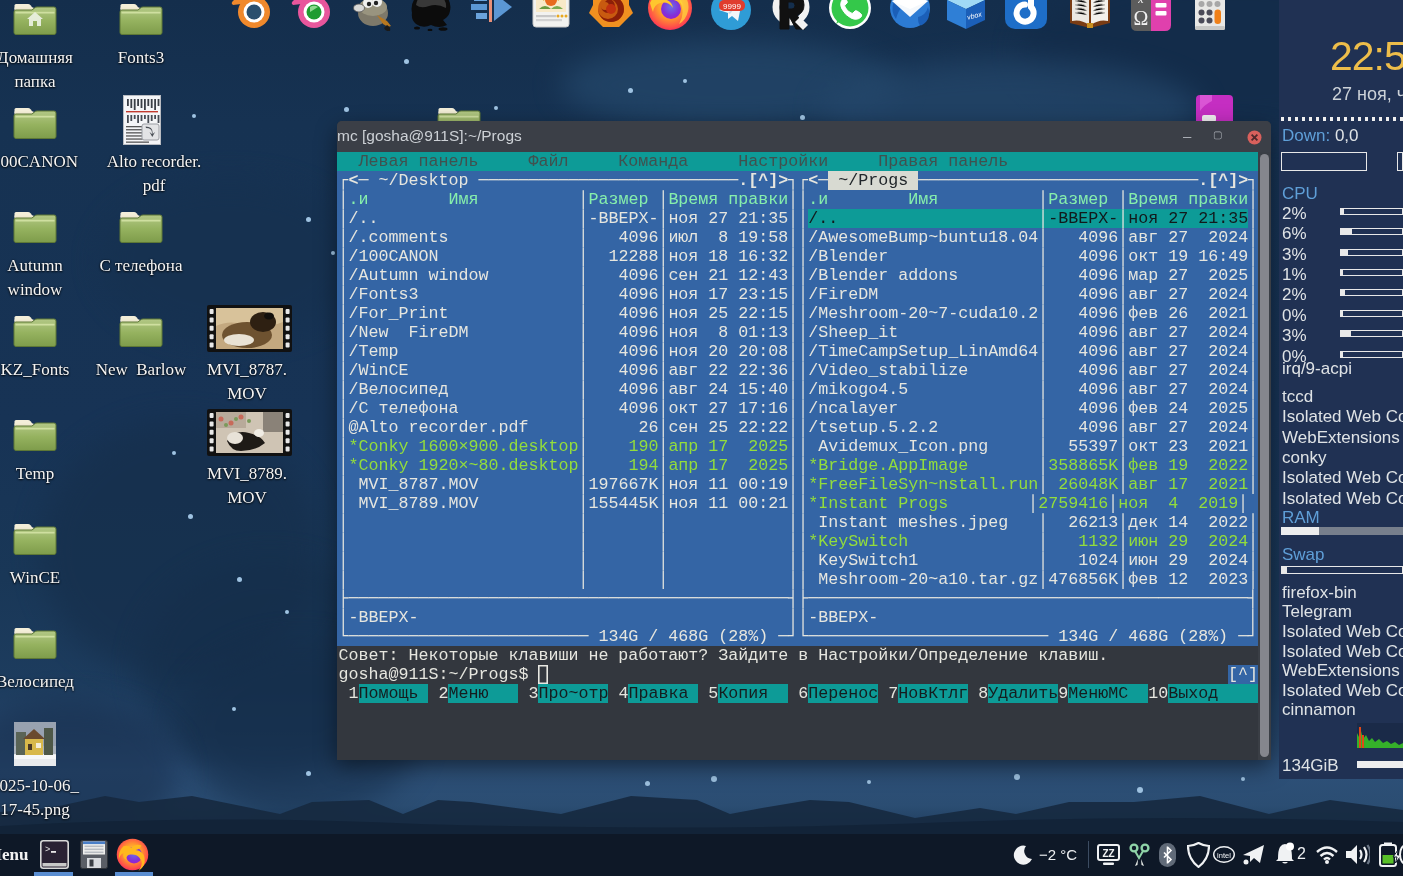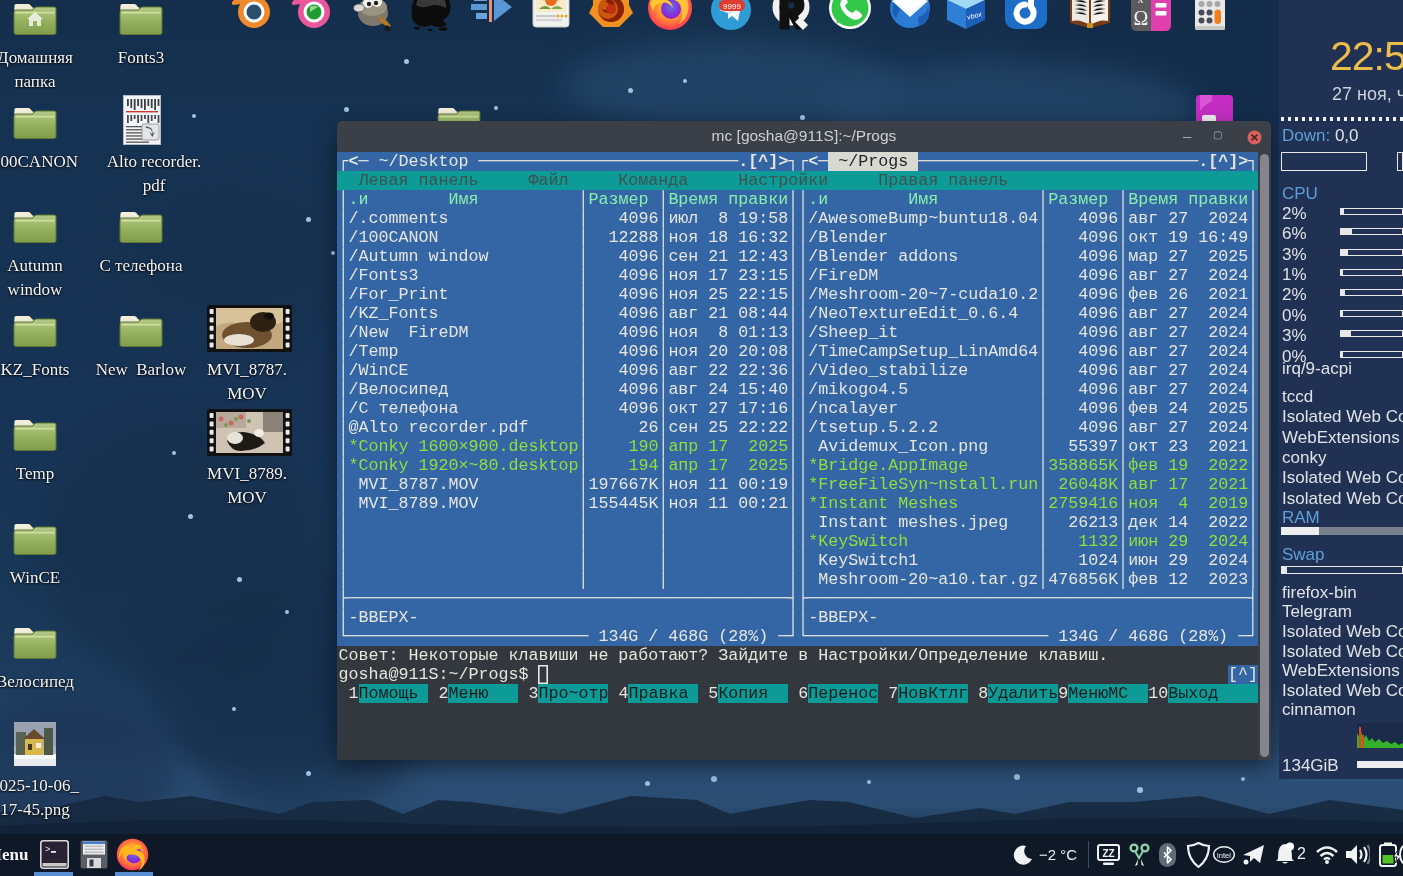--- a/index.html
+++ b/index.html
@@ -9,21 +9,21 @@
  linear-gradient(180deg,#142e4c 0%,#163252 14%,#173355 48%,#193757 66%,#1d3c5e 78%,#25456a 84%,#2d5078 88%,#2b4d72 92%,#1a3554 96%,#10233c 100%)}
 .blob{position:absolute;border-radius:50%;filter:blur(14px)}
 #stars i{position:absolute;border-radius:50%;background:#9fc3e2}
 
 .dlab{position:absolute;color:#f4f4f4;font-family:"Liberation Serif",serif;font-size:17px;
  line-height:24px;text-align:center;text-shadow:0 1px 2px rgba(0,0,0,.9),0 0 2px rgba(0,0,0,.6);white-space:pre}
 
 #mc{position:absolute;left:337px;top:121px;width:934px;height:639px;border-radius:5px 5px 0 0;
  box-shadow:0 8px 22px rgba(0,0,0,.45);background:#33373e}
 #ttl{position:absolute;left:0;top:0;width:100%;height:31px;background:#3b3f47;border-radius:5px 5px 0 0}
-#ttl .t{position:absolute;width:100%;text-align:center;top:6px;font-size:15.5px;color:#cdd1d6}
+#ttl .t{position:absolute;width:100%;top:6px;font-size:15.5px;color:#cdd1d6}
 #term{position:absolute;left:0;top:31px;width:921px;height:608px;background:#33373e}
 .tl{height:19px;font-family:"Liberation Mono",monospace;font-size:16.66px;line-height:19px;
  white-space:pre;color:#e6e6df;padding-left:1.5px}
 .bgB{background:#3465a5}
 .bgT{background:#0d9b97}
 .bgD{background:#33373e}
 .tl i{font-style:normal}
 i.w{color:#e6e6df}
 i.f{color:#e6e6df;font-weight:bold}
 i.y{color:#86efac}
@@ -444,39 +444,39 @@
   <div id="ttl">
       <div class="t">mc [gosha@911S]:~/Progs</div>
     <div class="wbtn" style="left:846px;top:6px">–</div>
     <div class="wbtn" style="left:876px;top:8px;font-size:10px">▢</div>
     <svg class="abs" style="left:910px;top:9px" width="15" height="15">
         <circle cx="7.5" cy="7.5" r="7" fill="#d9605c"></circle>
         <path d="M4.6,4.6 L10.4,10.4 M10.4,4.6 L4.6,10.4" stroke="#50292c" stroke-width="1.8"></path>
       </svg>
   </div>
   <div id="term">
+<div class="tl bgT"><i class="mt">  Левая панель     Файл     Команда     Настройки     Правая панель                         </i></div>
 <div class="tl bgB"><i class="f">┌&lt;─ </i><i class="w">~/Desktop</i><i class="f"> ──────────────────────────.[^]&gt;┐</i><i class="f">┌&lt;─</i><i class="dbox"> ~/Progs </i><i class="f">────────────────────────────.[^]&gt;┐</i></div>
-<div class="tl bgT"><i class="mt">  Левая панель     Файл     Команда     Настройки     Правая панель                         </i></div>
 <div class="tl bgB"><i class="f">│</i><i class="y">.и        Имя          </i><i class="f">│</i><i class="y">Размер </i><i class="f">│</i><i class="y">Время правки</i><i class="f">│</i><i class="f">│</i><i class="y">.и        Имя          </i><i class="f">│</i><i class="y">Размер </i><i class="f">│</i><i class="y">Время правки</i><i class="f">│</i></div>
+<div class="tl bgB"><i class="f">│</i><i class="w">/..                    </i><i class="f">│</i><i class="w">-ВВЕРХ-</i><i class="f">│</i><i class="w">ноя 27 21:35</i><i class="f">│</i><i class="f">│</i><i class="sel">/..                    </i><i class="fsel">│</i><i class="sel">-ВВЕРХ-</i><i class="fsel">│</i><i class="sel">ноя 27 21:35</i><i class="f">│</i></div>
 <div class="tl bgB"><i class="f">│</i><i class="w">/.comments             </i><i class="f">│</i><i class="w">   4096</i><i class="f">│</i><i class="w">июл  8 19:58</i><i class="f">│</i><i class="f">│</i><i class="w">/AwesomeBump~buntu18.04</i><i class="f">│</i><i class="w">   4096</i><i class="f">│</i><i class="w">авг 27  2024</i><i class="f">│</i></div>
 <div class="tl bgB"><i class="f">│</i><i class="w">/100CANON              </i><i class="f">│</i><i class="w">  12288</i><i class="f">│</i><i class="w">ноя 18 16:32</i><i class="f">│</i><i class="f">│</i><i class="w">/Blender               </i><i class="f">│</i><i class="w">   4096</i><i class="f">│</i><i class="w">окт 19 16:49</i><i class="f">│</i></div>
 <div class="tl bgB"><i class="f">│</i><i class="w">/Autumn window         </i><i class="f">│</i><i class="w">   4096</i><i class="f">│</i><i class="w">сен 21 12:43</i><i class="f">│</i><i class="f">│</i><i class="w">/Blender addons        </i><i class="f">│</i><i class="w">   4096</i><i class="f">│</i><i class="w">мар 27  2025</i><i class="f">│</i></div>
 <div class="tl bgB"><i class="f">│</i><i class="w">/Fonts3                </i><i class="f">│</i><i class="w">   4096</i><i class="f">│</i><i class="w">ноя 17 23:15</i><i class="f">│</i><i class="f">│</i><i class="w">/FireDM                </i><i class="f">│</i><i class="w">   4096</i><i class="f">│</i><i class="w">авг 27  2024</i><i class="f">│</i></div>
 <div class="tl bgB"><i class="f">│</i><i class="w">/For_Print             </i><i class="f">│</i><i class="w">   4096</i><i class="f">│</i><i class="w">ноя 25 22:15</i><i class="f">│</i><i class="f">│</i><i class="w">/Meshroom-20~7-cuda10.2</i><i class="f">│</i><i class="w">   4096</i><i class="f">│</i><i class="w">фев 26  2021</i><i class="f">│</i></div>
-<div class="tl bgB"><i class="f">│</i><i class="w">/KZ_Fonts              </i><i class="f">│</i><i class="w">   4096</i><i class="f">│</i><i class="w">авг 21 08:44</i><i class="f">│</i><i class="f">│</i><i class="w">/NeoTextureEdit_0.6.4  </i><i class="f">│</i><i class="w">   4096</i><i class="f">│</i><i class="w">авг 27  2024</i><i class="f">│</i></div>
 <div class="tl bgB"><i class="f">│</i><i class="w">/New  FireDM           </i><i class="f">│</i><i class="w">   4096</i><i class="f">│</i><i class="w">ноя  8 01:13</i><i class="f">│</i><i class="f">│</i><i class="w">/Sheep_it              </i><i class="f">│</i><i class="w">   4096</i><i class="f">│</i><i class="w">авг 27  2024</i><i class="f">│</i></div>
 <div class="tl bgB"><i class="f">│</i><i class="w">/Temp                  </i><i class="f">│</i><i class="w">   4096</i><i class="f">│</i><i class="w">ноя 20 20:08</i><i class="f">│</i><i class="f">│</i><i class="w">/TimeCampSetup_LinAmd64</i><i class="f">│</i><i class="w">   4096</i><i class="f">│</i><i class="w">авг 27  2024</i><i class="f">│</i></div>
 <div class="tl bgB"><i class="f">│</i><i class="w">/WinCE                 </i><i class="f">│</i><i class="w">   4096</i><i class="f">│</i><i class="w">авг 22 22:36</i><i class="f">│</i><i class="f">│</i><i class="w">/Video_stabilize       </i><i class="f">│</i><i class="w">   4096</i><i class="f">│</i><i class="w">авг 27  2024</i><i class="f">│</i></div>
 <div class="tl bgB"><i class="f">│</i><i class="w">/Велосипед             </i><i class="f">│</i><i class="w">   4096</i><i class="f">│</i><i class="w">авг 24 15:40</i><i class="f">│</i><i class="f">│</i><i class="w">/mikogo4.5             </i><i class="f">│</i><i class="w">   4096</i><i class="f">│</i><i class="w">авг 27  2024</i><i class="f">│</i></div>
 <div class="tl bgB"><i class="f">│</i><i class="w">/С телефона            </i><i class="f">│</i><i class="w">   4096</i><i class="f">│</i><i class="w">окт 27 17:16</i><i class="f">│</i><i class="f">│</i><i class="w">/ncalayer              </i><i class="f">│</i><i class="w">   4096</i><i class="f">│</i><i class="w">фев 24  2025</i><i class="f">│</i></div>
 <div class="tl bgB"><i class="f">│</i><i class="w">@Alto recorder.pdf     </i><i class="f">│</i><i class="w">     26</i><i class="f">│</i><i class="w">сен 25 22:22</i><i class="f">│</i><i class="f">│</i><i class="w">/tsetup.5.2.2          </i><i class="f">│</i><i class="w">   4096</i><i class="f">│</i><i class="w">авг 27  2024</i><i class="f">│</i></div>
 <div class="tl bgB"><i class="f">│</i><i class="g">*Conky 1600×900.desktop</i><i class="f">│</i><i class="g">    190</i><i class="f">│</i><i class="g">апр 17  2025</i><i class="f">│</i><i class="f">│</i><i class="w"> Avidemux_Icon.png     </i><i class="f">│</i><i class="w">  55397</i><i class="f">│</i><i class="w">окт 23  2021</i><i class="f">│</i></div>
 <div class="tl bgB"><i class="f">│</i><i class="g">*Conky 1920×~80.desktop</i><i class="f">│</i><i class="g">    194</i><i class="f">│</i><i class="g">апр 17  2025</i><i class="f">│</i><i class="f">│</i><i class="g">*Bridge.AppImage       </i><i class="f">│</i><i class="g">358865K</i><i class="f">│</i><i class="g">фев 19  2022</i><i class="f">│</i></div>
 <div class="tl bgB"><i class="f">│</i><i class="w"> MVI_8787.MOV          </i><i class="f">│</i><i class="w">197667K</i><i class="f">│</i><i class="w">ноя 11 00:19</i><i class="f">│</i><i class="f">│</i><i class="g">*FreeFileSyn~nstall.run</i><i class="f">│</i><i class="g"> 26048K</i><i class="f">│</i><i class="g">авг 17  2021</i><i class="f">│</i></div>
-<div class="tl bgB"><i class="f">│</i><i class="w"> MVI_8789.MOV          </i><i class="f">│</i><i class="w">155445K</i><i class="f">│</i><i class="w">ноя 11 00:21</i><i class="f">│</i><i class="f">│</i><i class="g">*Instant Meshes        </i><i class="f">│</i><i class="g">2759416</i><i class="f">│</i><i class="g">ноя  4  2019</i><i class="f">│</i></div>
+<div class="tl bgB"><i class="f">│</i><i class="w"> MVI_8789.MOV          </i><i class="f">│</i><i class="w">155445K</i><i class="f">│</i><i class="w">ноя 11 00:21</i><i class="f">│</i><i class="f">│</i><i class="g">*Instant Progs        </i><i class="f">│</i><i class="g">2759416</i><i class="f">│</i><i class="g">ноя  4  2019</i><i class="f">│</i></div>
 <div class="tl bgB"><i class="f">│</i><i class="w">                       </i><i class="f">│</i><i class="w">       </i><i class="f">│</i><i class="w">            </i><i class="f">│</i><i class="f">│</i><i class="w"> Instant meshes.jpeg   </i><i class="f">│</i><i class="w">  26213</i><i class="f">│</i><i class="w">дек 14  2022</i><i class="f">│</i></div>
 <div class="tl bgB"><i class="f">│</i><i class="w">                       </i><i class="f">│</i><i class="w">       </i><i class="f">│</i><i class="w">            </i><i class="f">│</i><i class="f">│</i><i class="g">*KeySwitch             </i><i class="f">│</i><i class="g">   1132</i><i class="f">│</i><i class="g">июн 29  2024</i><i class="f">│</i></div>
 <div class="tl bgB"><i class="f">│</i><i class="w">                       </i><i class="f">│</i><i class="w">       </i><i class="f">│</i><i class="w">            </i><i class="f">│</i><i class="f">│</i><i class="w"> KeySwitch1            </i><i class="f">│</i><i class="w">   1024</i><i class="f">│</i><i class="w">июн 29  2024</i><i class="f">│</i></div>
 <div class="tl bgB"><i class="f">│</i><i class="w">                       </i><i class="f">│</i><i class="w">       </i><i class="f">│</i><i class="w">            </i><i class="f">│</i><i class="f">│</i><i class="w"> Meshroom-20~a10.tar.gz</i><i class="f">│</i><i class="w">476856K</i><i class="f">│</i><i class="w">фев 12  2023</i><i class="f">│</i></div>
 <div class="tl bgB"><i class="f">├────────────────────────────────────────────┤├────────────────────────────────────────────┤</i></div>
 <div class="tl bgB"><i class="f">│</i><i class="w">-ВВЕРХ-                                     </i><i class="f">│</i><i class="f">│</i><i class="w">-ВВЕРХ-                                     </i><i class="f">│</i></div>
 <div class="tl bgB"><i class="f">└────────────────────────</i><i class="w"> 134G / 468G (28%) </i><i class="f">─┘</i><i class="f">└────────────────────────</i><i class="w"> 134G / 468G (28%) </i><i class="f">─┘</i></div>
 <div class="tl bgD"><i class="w">Совет: Некоторые клавиши не работают? Зайдите в Настройки/Определение клавиш.               </i></div>
 <div class="tl bgD"><i class="w">gosha@911S:~/Progs$ </i><i class="cur"> </i>                                                                    <i class="upb">[^]</i></div>
 <div class="tl bgD"><i class="w"> 1</i><i class="fk">Помощь </i><i class="w"> 2</i><i class="fk">Меню   </i><i class="w"> 3</i><i class="fk">Про~отр</i><i class="w"> 4</i><i class="fk">Правка </i><i class="w"> 5</i><i class="fk">Копия  </i><i class="w"> 6</i><i class="fk">Перенос</i><i class="w"> 7</i><i class="fk">НовКтлг</i><i class="w"> 8</i><i class="fk">Удалить</i><i class="w">9</i><i class="fk">МенюМС  </i><i class="w">10</i><i class="fk">Выход    </i></div>

